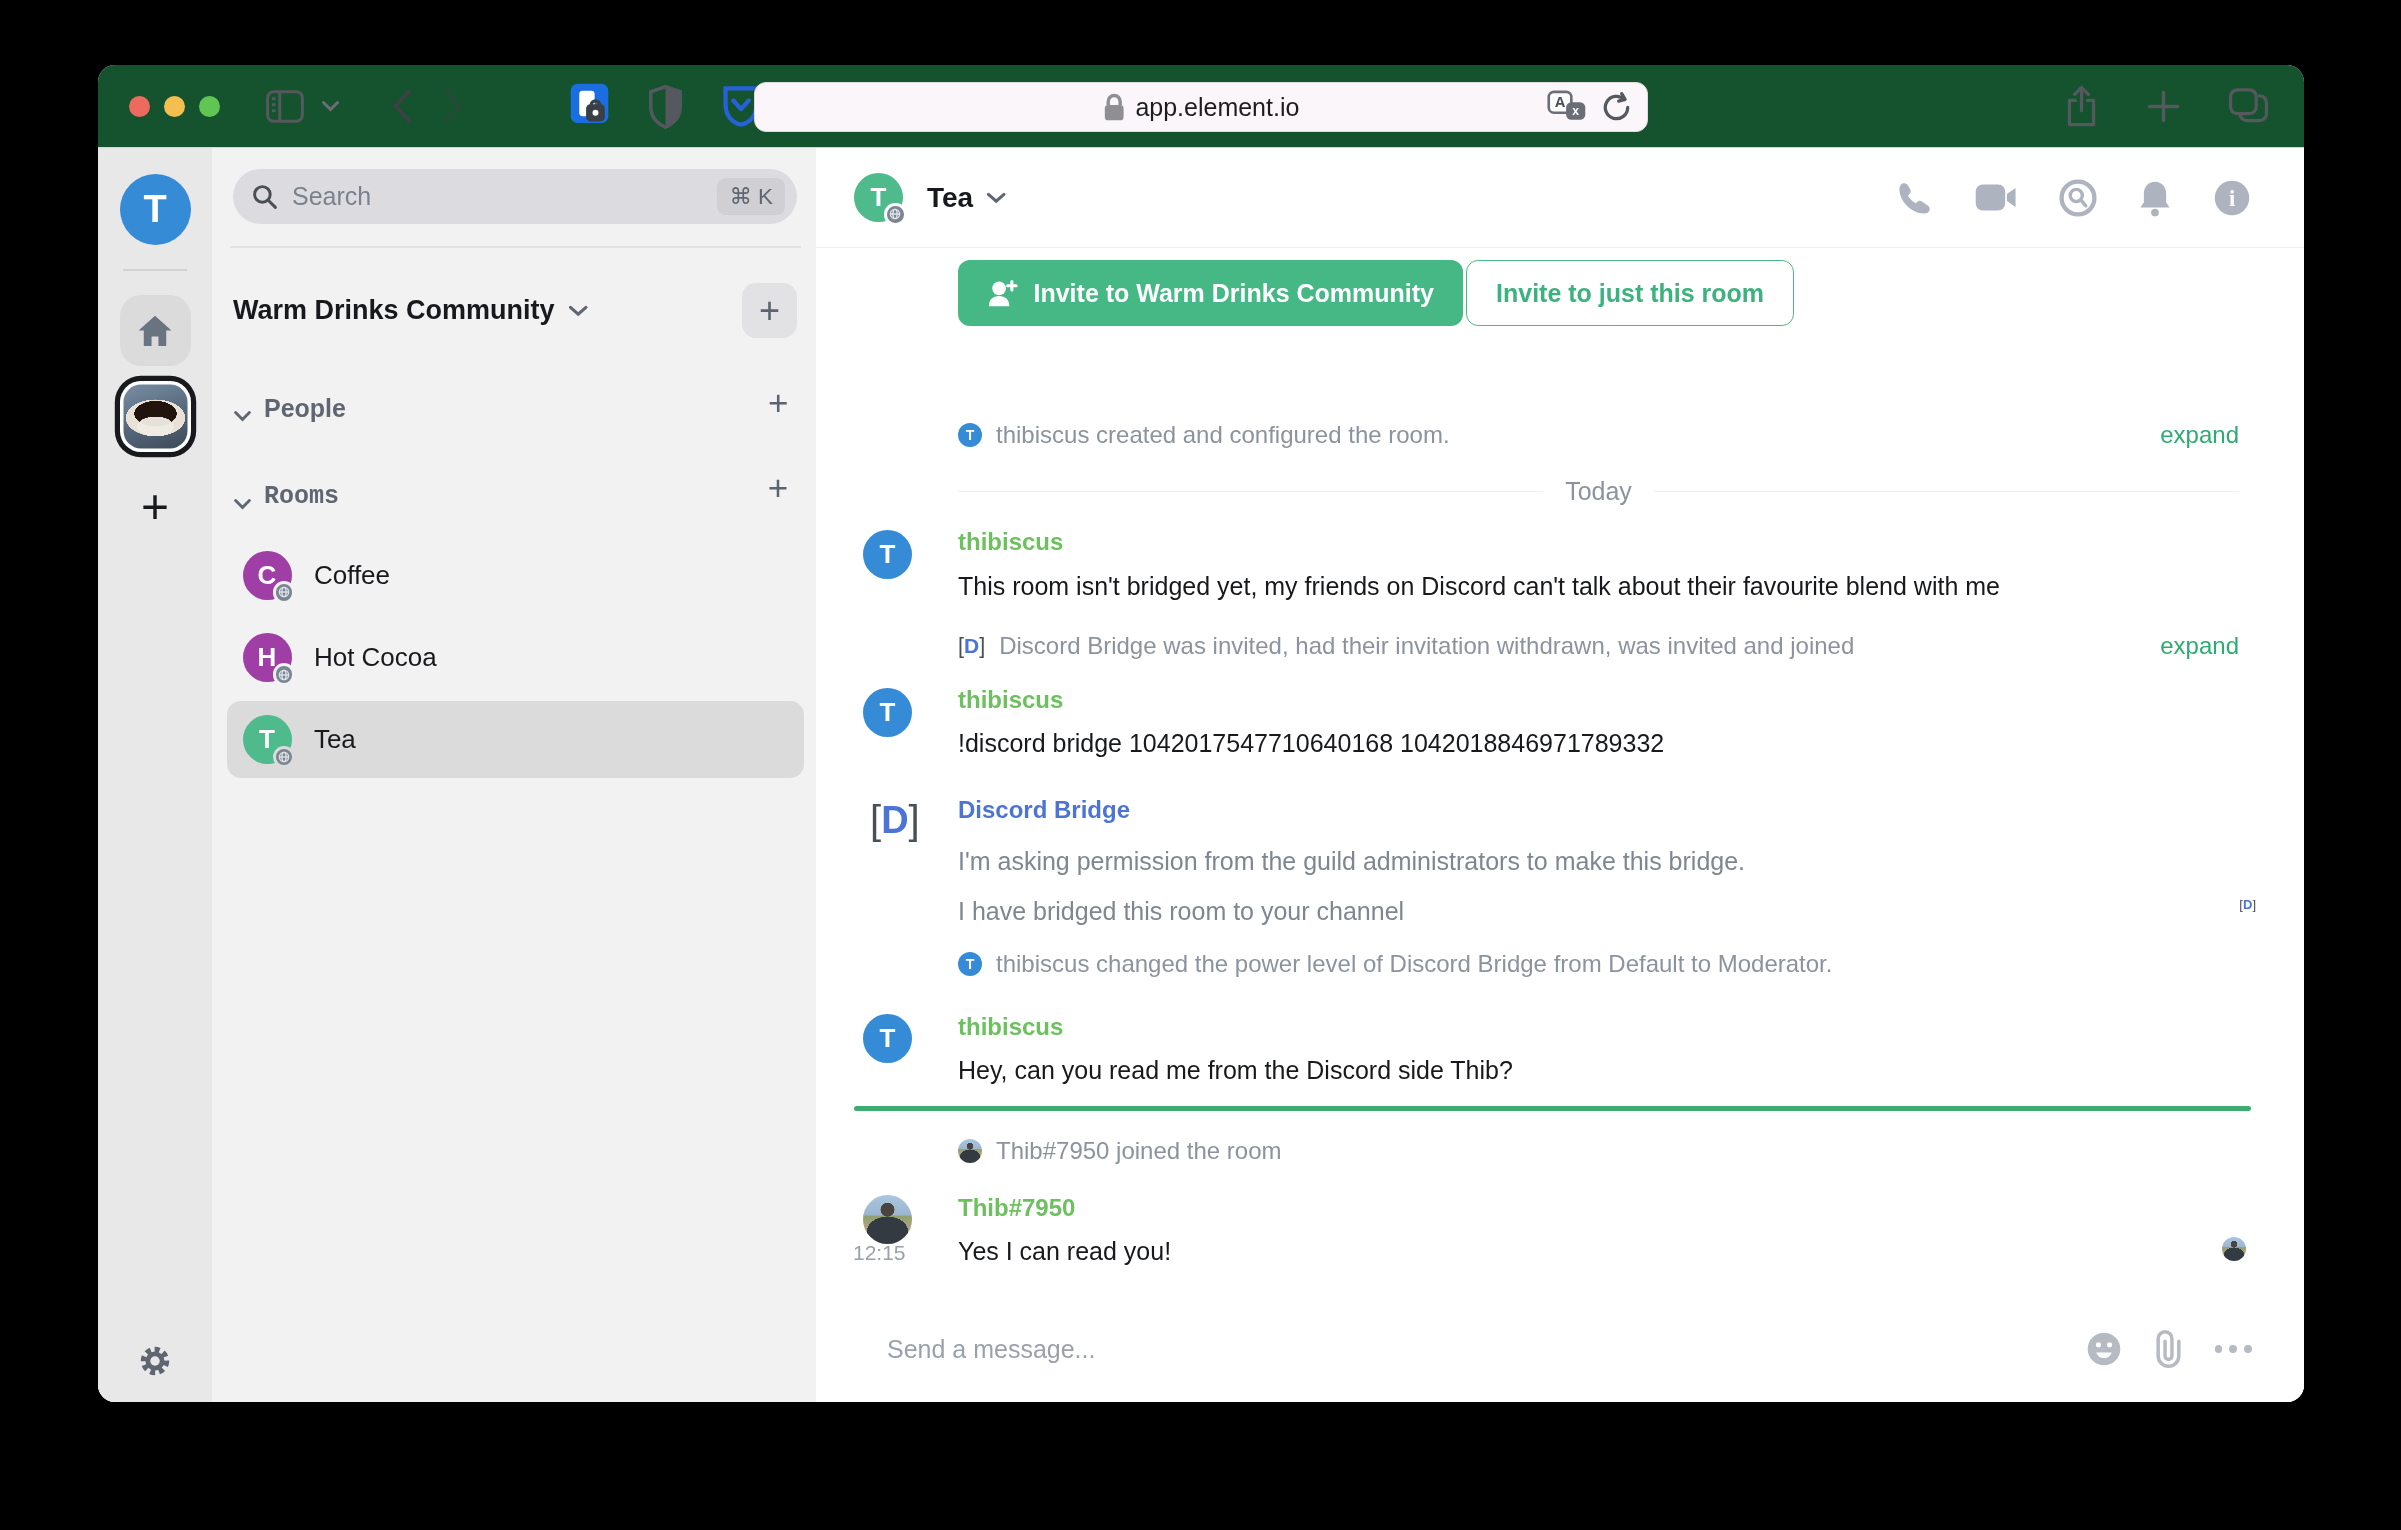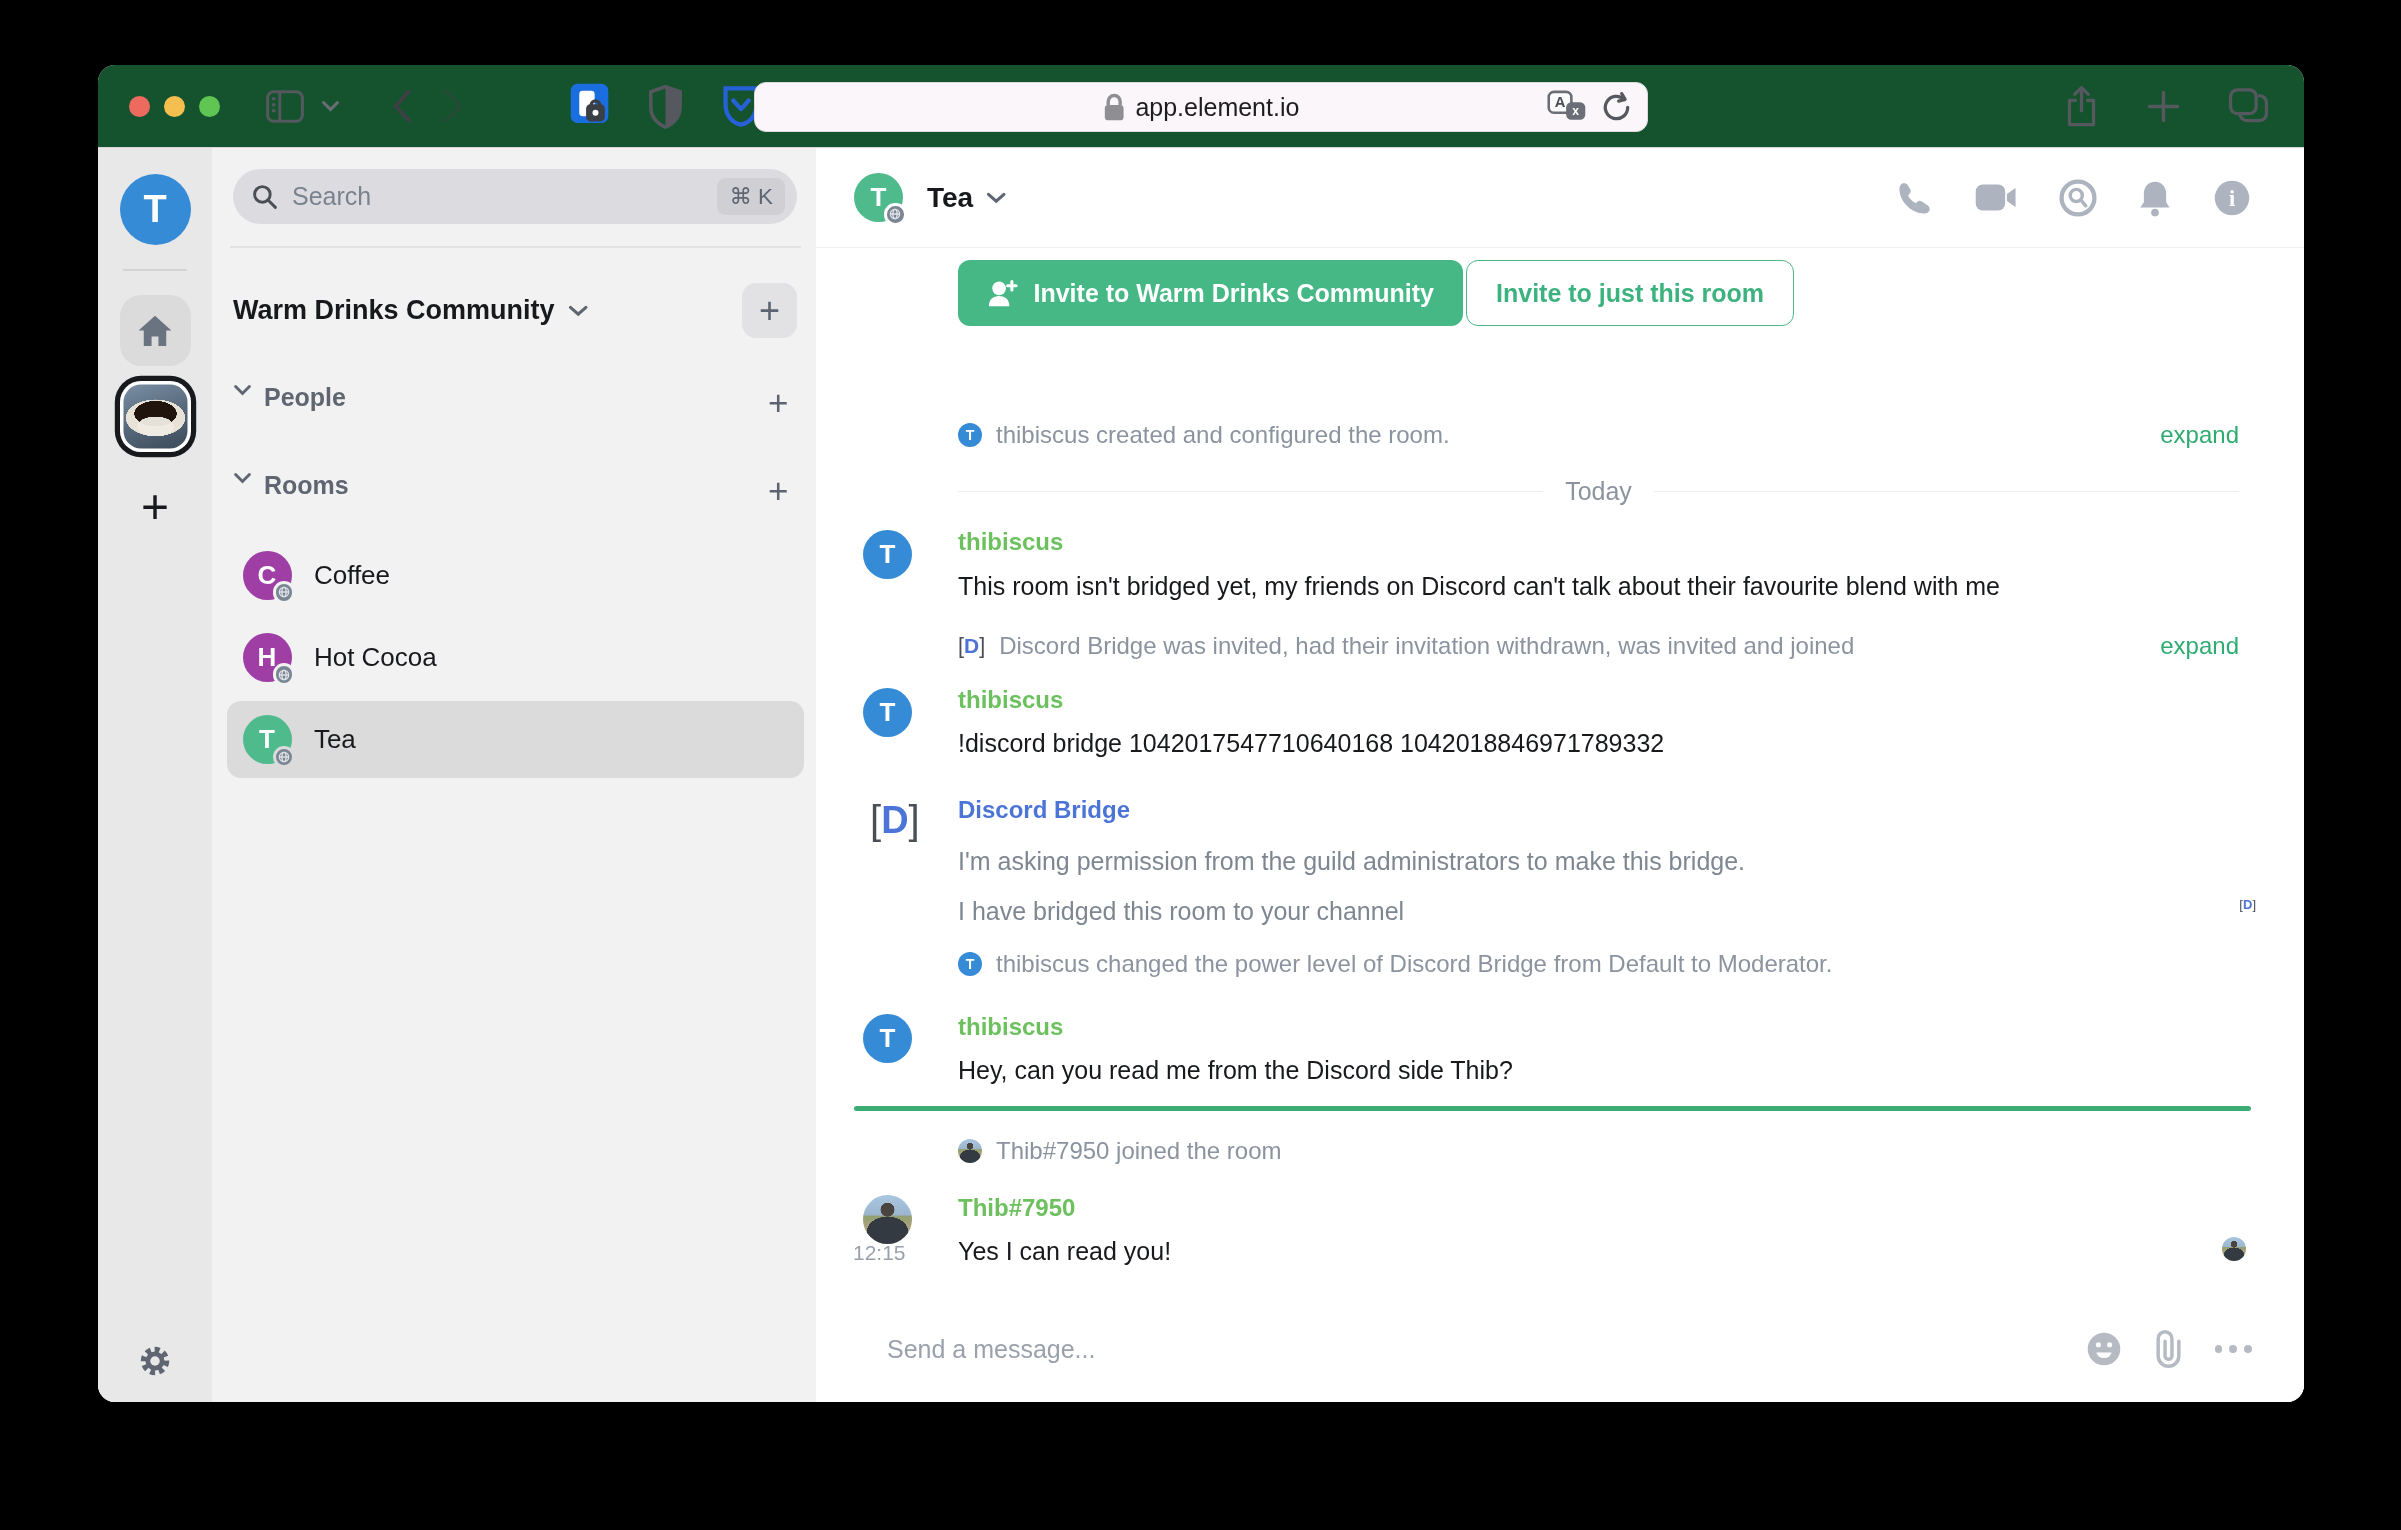--- a/index.html
+++ b/index.html
@@ -39,21 +39,21 @@
   .roomlist { width:604px; background:#f3f2f3; flex:0 0 auto; padding:21px 19px 0 21px; position:relative; }
   .search { height:55px; background:#dcdce0; border-radius:28px; display:flex; align-items:center; padding:0 12px 0 19px; gap:14px; }
   .search input { flex:1; background:transparent; border:none; outline:none; font-size:25px; color:#be185d; font-family:inherit; }
   .search input::placeholder { color:#7a828e; }
   .kbd { background:#cfcfd4; color:#5f6672; border-radius:8.6px; font-size:22.4px; padding:5.2px 12px; }
   .rl-divider { height:1.7px; background:#e3e2e3; margin:22.4px -3.5px 0 -3.5px; }
   .community { display:flex; align-items:center; margin-top:35px; }
   .community-name { font-size:27px; font-weight:bold; color:#17191c; }
   .chev { display:inline-block; margin-left:12px; color:#5f6672; }
   .sq-btn { margin-left:auto; width:55px; height:55px; border-radius:14px; background:#e2e1e4; color:#5b6470; font-size:36px; display:flex; align-items:center; justify-content:center; font-weight:300; }
-  .section { display:flex; align-items:flex-start; margin-top:45px; color:#5f6672; }
+  .section { display:flex; align-items:flex-end; margin-top:45px; color:#5f6672; }
   .section .label { font-size:25px; font-weight:600; margin-left:12px; }
   .section .plus { margin-left:auto; font-size:35px; color:#5b6470; font-weight:300; padding-right:8.6px; }
   .room-row { display:flex; align-items:center; gap:22.4px; height:77px; margin:5.2px -7px 0 -6px; padding:0 15.5px; border-radius:14px; font-size:26px; color:#17191c; }
   .room-row.selected { background:#dcdbdc; }
   .room-av { width:49px; height:49px; font-size:26px; position:relative; }
   .globe { position:absolute; right:-3.5px; bottom:-3.5px; width:22.4px; height:22.4px; border-radius:50%; background:#7b8694; border:3.5px solid #f3f2f3; display:flex; align-items:center; justify-content:center; }
   .room-row.selected .globe { border-color:#dcdbdc; }
 
   
   .chat { flex:1; display:flex; flex-direction:column; min-width:0; background:#fff; }
@@ -257,21 +257,21 @@
       </div>
 
       <div class="section">
         <svg width="19" height="14" viewBox="0 0 22 16" fill="none" stroke="#5f6672" stroke-width="3.4" stroke-linecap="round">
             <polyline points="3,4 11,12 19,4"></polyline>
           </svg>
         <span class="label">People</span>
         <span class="plus">+</span>
       </div>
 
-      <div class="section" style="margin-top:48px;">
+      <div class="section" style="margin-top:48px;font-family:Liberation Mono, monospace;">
         <svg width="19" height="14" viewBox="0 0 22 16" fill="none" stroke="#5f6672" stroke-width="3.4" stroke-linecap="round">
             <polyline points="3,4 11,12 19,4"></polyline>
           </svg>
         <span class="label">Rooms</span>
         <span class="plus">+</span>
       </div>
 
       <div class="room-row" style="margin-top:26px;">
         <span class="avatar av-purple room-av">
             <span>C</span>

